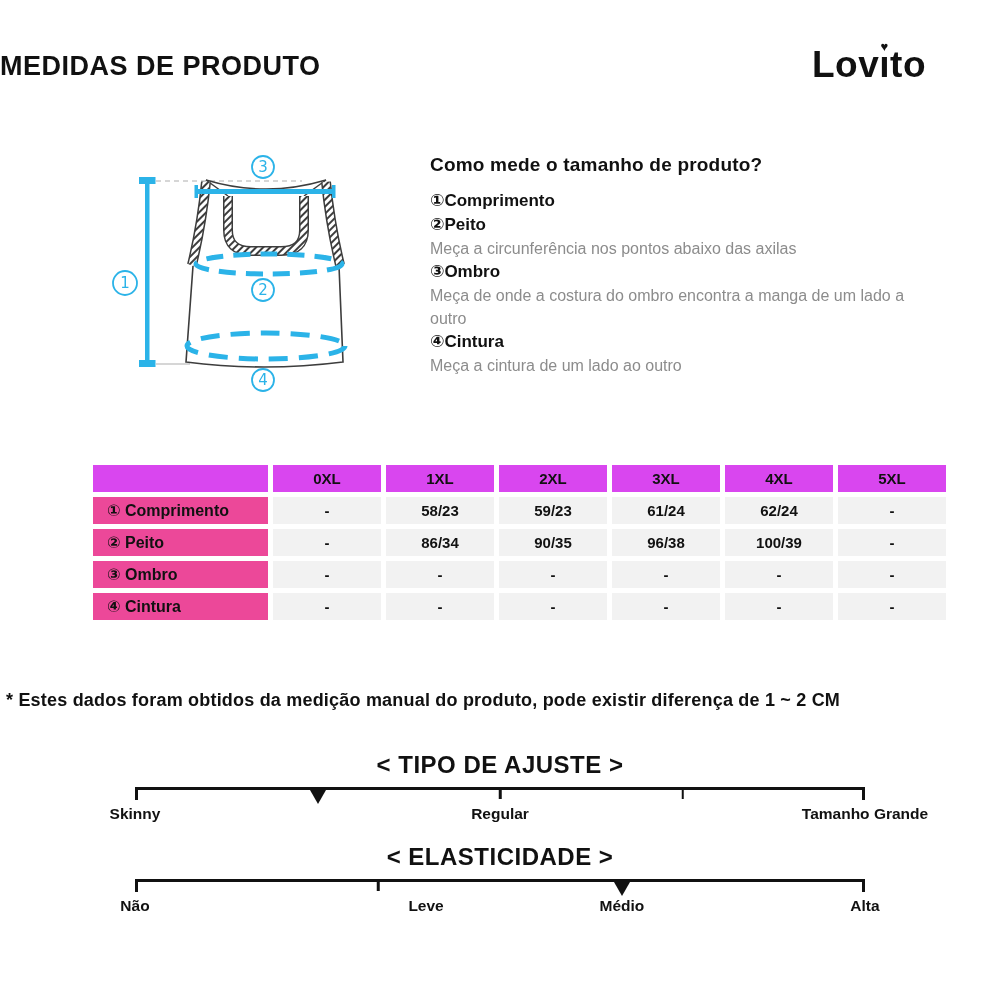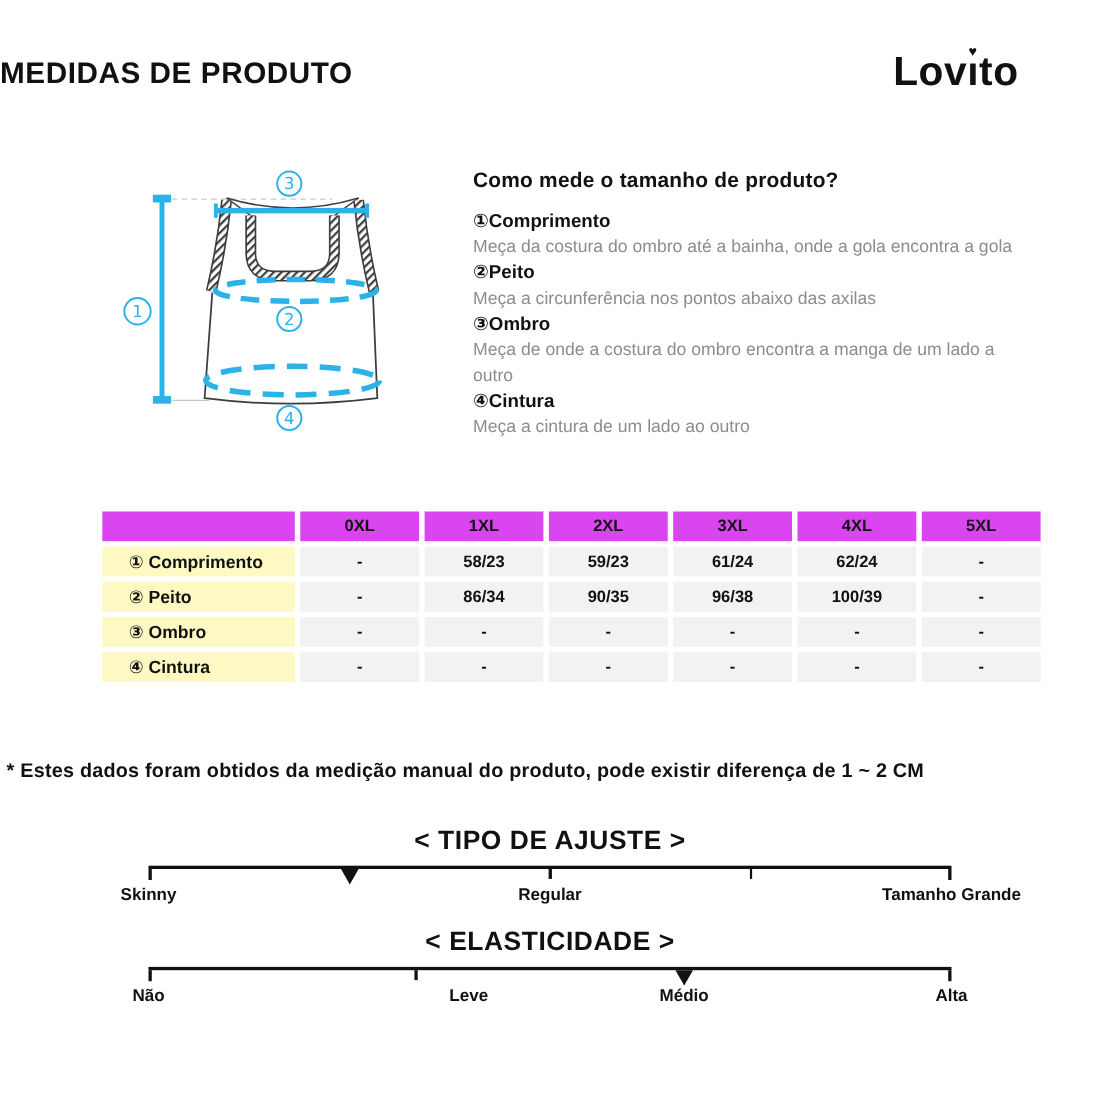--- a/index.html
+++ b/index.html
@@ -20,21 +20,21 @@
   .item-desc{font-size:16px;line-height:23px;color:#8c8c8c;white-space:pre-line;}
 
   .unit-note{position:absolute;top:445px;left:93px;width:850px;text-align:right;
              font-size:15px;font-weight:800;letter-spacing:.3px;}
 
   .size-table{position:absolute;left:93px;top:465px;display:grid;
               grid-template-columns:175px repeat(6,108px);grid-auto-rows:27px;
               column-gap:5px;row-gap:5px;}
   .cell{display:flex;align-items:center;justify-content:center;font-size:15px;font-weight:700;}
   .head{background:#d946ef;}
-  .rowlabel{background:#fef9c3;justify-content:flex-start;padding-left:24px;font-size:16px;}
+  .rowlabel{background:#ec4899;justify-content:flex-start;padding-left:14px;font-size:16px;}
   .val{background:#f2f2f2;}
 
   .disclaimer{position:absolute;top:690px;left:6px;width:990px;text-align:left;
               font-size:18px;font-weight:700;letter-spacing:.2px;}
 
   .slider{position:absolute;left:135px;width:730px;height:84px;}
   .s-title{position:absolute;top:0;left:-135px;width:1000px;text-align:center;
            font-size:24px;font-weight:800;letter-spacing:.5px;}
   .track{position:absolute;top:36px;left:0;right:0;height:0;border-top:3px solid #111;}
   .track::before,.track::after{content:"";position:absolute;top:0;width:3px;height:10px;background:#111;}
@@ -112,21 +112,20 @@
     </g>
     <g>
       <circle class="ac-stroke" cx="263" cy="380" r="11" fill="#ffffff" stroke="#2BB3E8" stroke-width="1.8"></circle>
       <text class="ac-text" x="263" y="380" text-anchor="middle" dominant-baseline="central" font-size="15" fill="#2BB3E8" font-family="DejaVu Sans">4</text>
     </g>
   </svg>
 
   <div class="howto">
     <div class="howto-heading">Como mede o tamanho de produto?</div>
     <div class="item-label">①Comprimento</div>
-    <div class="item-desc">Meça da costura do ombro até a bainha, onde a gola encontra a gola</div>
     <div class="item-label">②Peito</div>
     <div class="item-desc">Meça a circunferência nos pontos abaixo das axilas</div>
     <div class="item-label">③Ombro</div>
     <div class="item-desc">Meça de onde a costura do ombro encontra a manga de um lado a
 outro</div>
     <div class="item-label">④Cintura</div>
     <div class="item-desc">Meça a cintura de um lado ao outro</div>
   </div>
 
 

